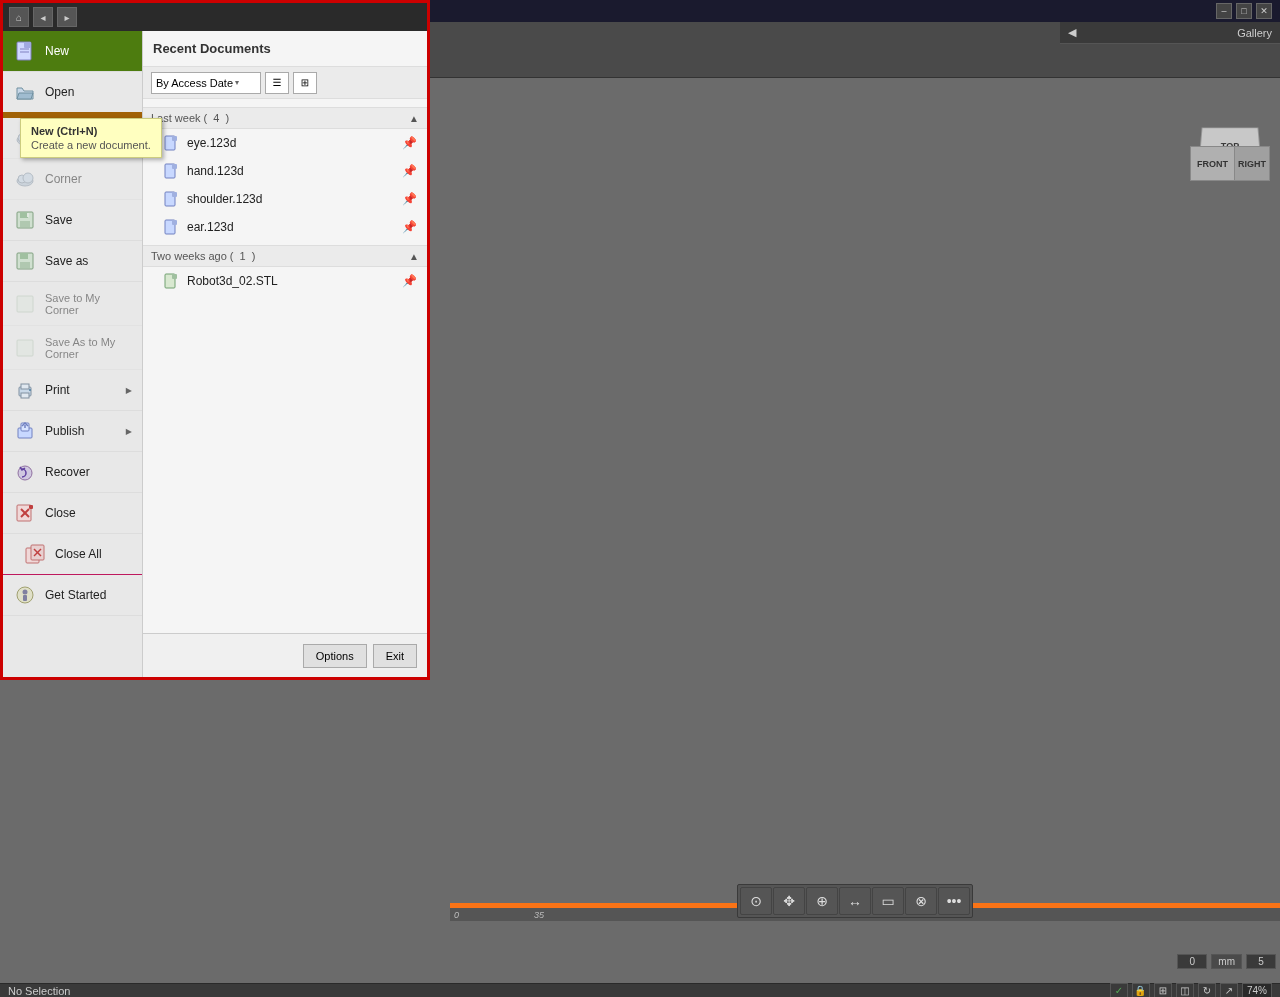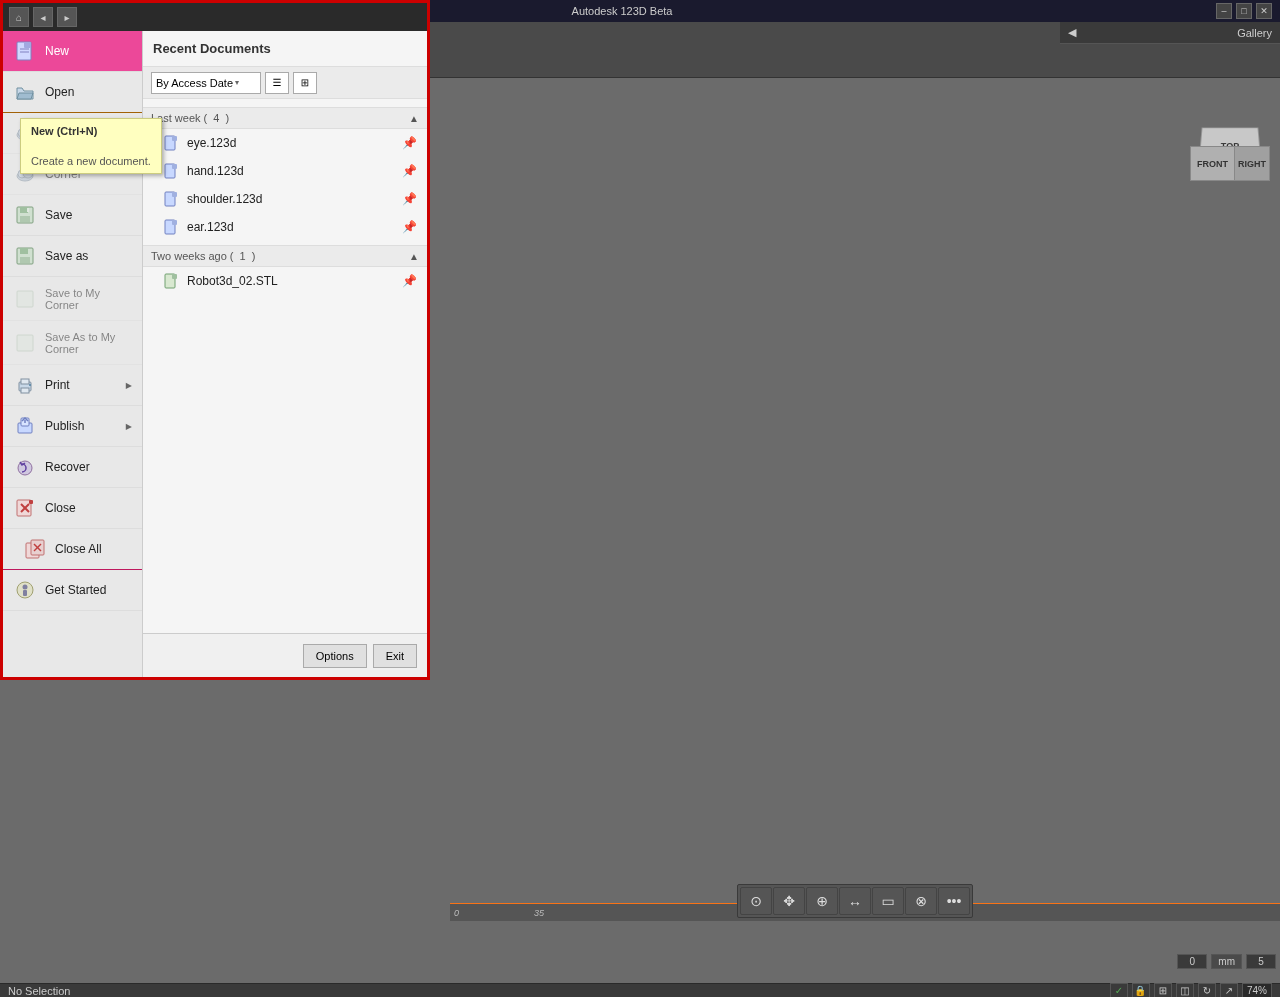--- a/index.html
+++ b/index.html
@@ -87,21 +87,21 @@
     #sidebar {
       position: absolute; top: 28px; left: 0; width: 140px; bottom: 0;
       background: #e8e8e8; border-right: 1px solid #ccc;
       overflow-y: auto;
     }
     .sidebar-item {
       display: flex; align-items: center; gap: 8px;
       padding: 8px 10px; cursor: pointer; color: #222;
       border-bottom: 1px solid #ddd; min-height: 40px;
     }
-    .sidebar-item.active { background: #ec4899; color: #fff; }
+    .sidebar-item.active { background: #4d7c0f; color: #fff; }
     .sidebar-item.active .sidebar-label { color: #fff; }
     .sidebar-item .icon { width: 24px; height: 24px; display: flex; align-items: center; justify-content: center; flex-shrink: 0; }
     .sidebar-item .sidebar-label { font-size: 12px; }
     .sidebar-item.has-arrow::after { content: '▶'; font-size: 8px; margin-left: auto; color: #666; }
     .sidebar-item.disabled { opacity: 0.5; pointer-events: none; }
 
     
     #recent-area {
       position: absolute; top: 28px; left: 140px; right: 0; bottom: 44px;
       background: #f5f5f5; overflow-y: auto;
@@ -161,38 +161,37 @@
     }
 
     
     #tooltip {
       position: absolute; top: 118px; left: 20px; z-index: 200;
       background: #ffffc0; border: 1px solid #cccc80;
       padding: 6px 10px; font-size: 11px; color: #333;
       box-shadow: 2px 2px 4px rgba(0,0,0,0.3);
       max-width: 160px;
     }
-    #tooltip .tooltip-title { font-weight: bold; margin-bottom: 18px; }
+    #tooltip .tooltip-title { font-weight: bold; margin-bottom: 2px; }
     #tooltip .tooltip-desc { color: #555; }
 
     .coord-box {
       background: #3a3a3a; border: 1px solid #555; padding: 1px 4px;
       color: #ccc; font-size: 10px; min-width: 30px; text-align: center;
     }
     .unit-box {
       background: #4a4a4a; border: 1px solid #555; padding: 1px 6px;
       color: #ccc; font-size: 10px;
     }
   </style>
 </head>
 <body>
 
 <div id="titlebar">
   <div style="width:20px;height:16px;background:#555;"></div>
-  <div class="title">Autodesk 123D Beta</div>
   <div class="controls">
     <div class="ctrl-btn">–</div>
     <div class="ctrl-btn">□</div>
     <div class="ctrl-btn">✕</div>
   </div>
 </div>
 
 <div id="toolbar-area" style="position:absolute;top:22px;left:0;right:0;height:56px;background:#4a4a4a;display:flex;align-items:center;padding:0 4px;gap:2px;">
   <div class="toolbar-btn">✎</div>
   <div class="toolbar-separator"></div>
@@ -215,21 +214,21 @@
 
 <div id="viewport" style="position:absolute;top:78px;left:430px;right:0;bottom:56px;background:#6b6b6b;">
 
   <div id="viewcube" style="position:absolute;top:28px;right:10px;width:80px;height:80px;">
     <div style="position:absolute;top:20px;left:10px;width:60px;height:40px;background:#c8c8c8;border:1px solid #999;transform:perspective(60px) rotateX(10deg);display:flex;align-items:center;justify-content:center;font-size:9px;color:#333;font-weight:bold;">TOP</div>
     <div style="position:absolute;top:40px;left:0;width:45px;height:35px;background:#b0b0b0;border:1px solid #888;display:flex;align-items:center;justify-content:center;font-size:9px;color:#333;font-weight:bold;">FRONT</div>
     <div style="position:absolute;top:40px;left:44px;width:36px;height:35px;background:#a0a0a0;border:1px solid #888;display:flex;align-items:center;justify-content:center;font-size:9px;color:#333;font-weight:bold;">RIGHT</div>
   </div>
 </div>
 
-<div style="position:absolute;bottom:76px;left:450px;right:0;height:18px;background:#555;border-top:1px solid #f97316;display:flex;align-items:center;padding:0 4px;color:#bbb;font-size:9px;font-style:italic;">
+<div style="position:absolute;bottom:76px;left:450px;right:0;height:18px;background:#555;border-top:5px solid #f97316;display:flex;align-items:center;padding:0 4px;color:#bbb;font-size:9px;font-style:italic;">
   <span style="flex:1;">
     0&nbsp;&nbsp;&nbsp;&nbsp;&nbsp;&nbsp;&nbsp;&nbsp;&nbsp;&nbsp;&nbsp;&nbsp;&nbsp;&nbsp;&nbsp;&nbsp;&nbsp;&nbsp;&nbsp;&nbsp;&nbsp;&nbsp;&nbsp;&nbsp;&nbsp;&nbsp;&nbsp;&nbsp;&nbsp;&nbsp;35
   </span>
 </div>
 
 <div id="bottom-toolbar" style="position:absolute;bottom:78px;left:430px;right:0;height:36px;display:flex;align-items:center;justify-content:center;gap:2px;">
   <div style="background:#555;border:1px solid #3a3a3a;border-radius:2px;display:flex;align-items:center;gap:1px;padding:2px;">
     <div class="bottom-btn">⊙</div>
     <div class="bottom-btn">✥</div>
     <div class="bottom-btn">⊕</div>
@@ -278,21 +277,21 @@
         <svg width="22" height="22" viewBox="0 0 22 22">
           <rect x="3" y="2" width="14" height="18" rx="1" fill="#d0d8ff" stroke="#8080c0" stroke-width="1"></rect>
           <rect x="10" y="2" width="7" height="6" rx="1" fill="#a0a8e0"></rect>
           <line x1="6" y1="9" x2="15" y2="9" stroke="#8080c0" stroke-width="1"></line>
           <line x1="6" y1="12" x2="15" y2="12" stroke="#8080c0" stroke-width="1"></line>
         </svg>
       </div>
       <span class="sidebar-label">New</span>
     </div>
 
-    <div class="sidebar-item" style="border-bottom:1px solid #a16207;">
+    <div class="sidebar-item" style="border-bottom:6px solid #a16207;">
       <div class="icon">
         <svg width="22" height="22" viewBox="0 0 22 22">
           <path d="M3 7 L3 18 L19 18 L19 10 L10 10 L8 7 Z" fill="#c8d8e8" stroke="#7090a0" stroke-width="1"></path>
           <path d="M3 18 L5 12 L19 12 L17 18 Z" fill="#a0bcd0" stroke="#7090a0" stroke-width="1"></path>
         </svg>
       </div>
       <span class="sidebar-label">Open</span>
     </div>
 
     <div class="sidebar-item disabled" style="border-bottom:1px solid #ddd;">

